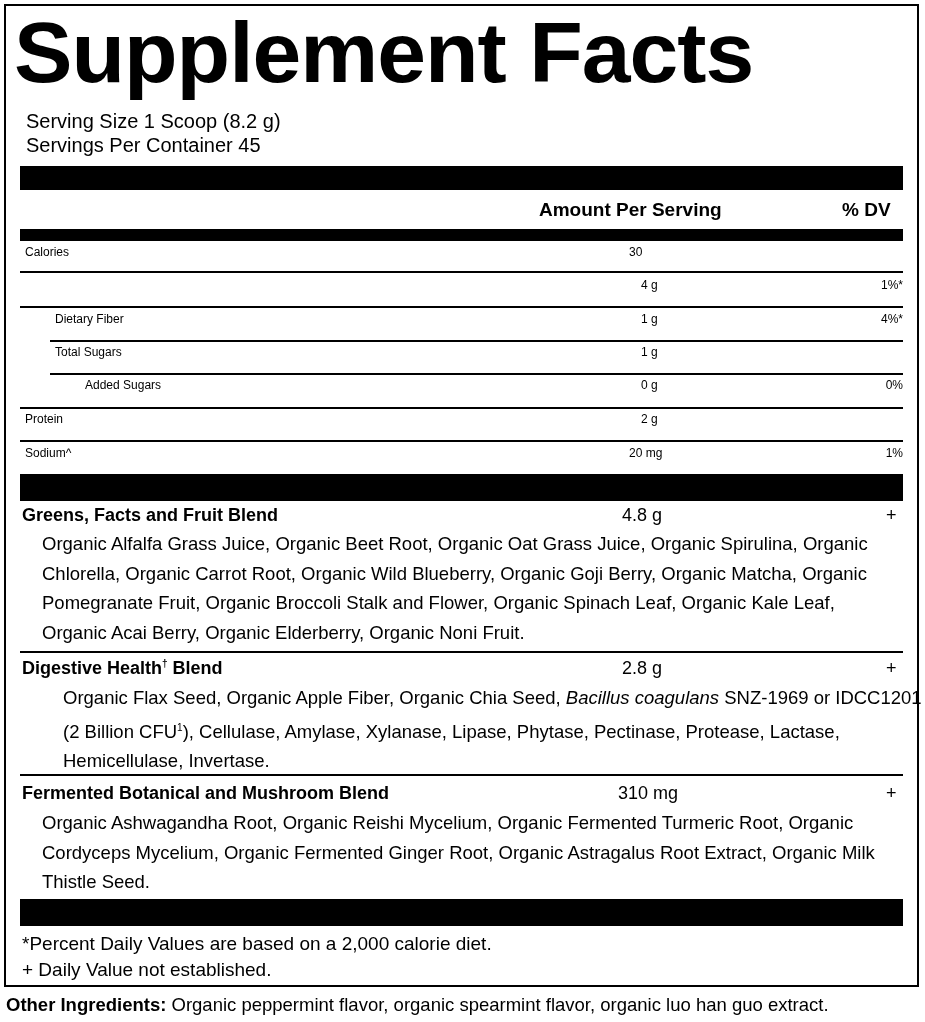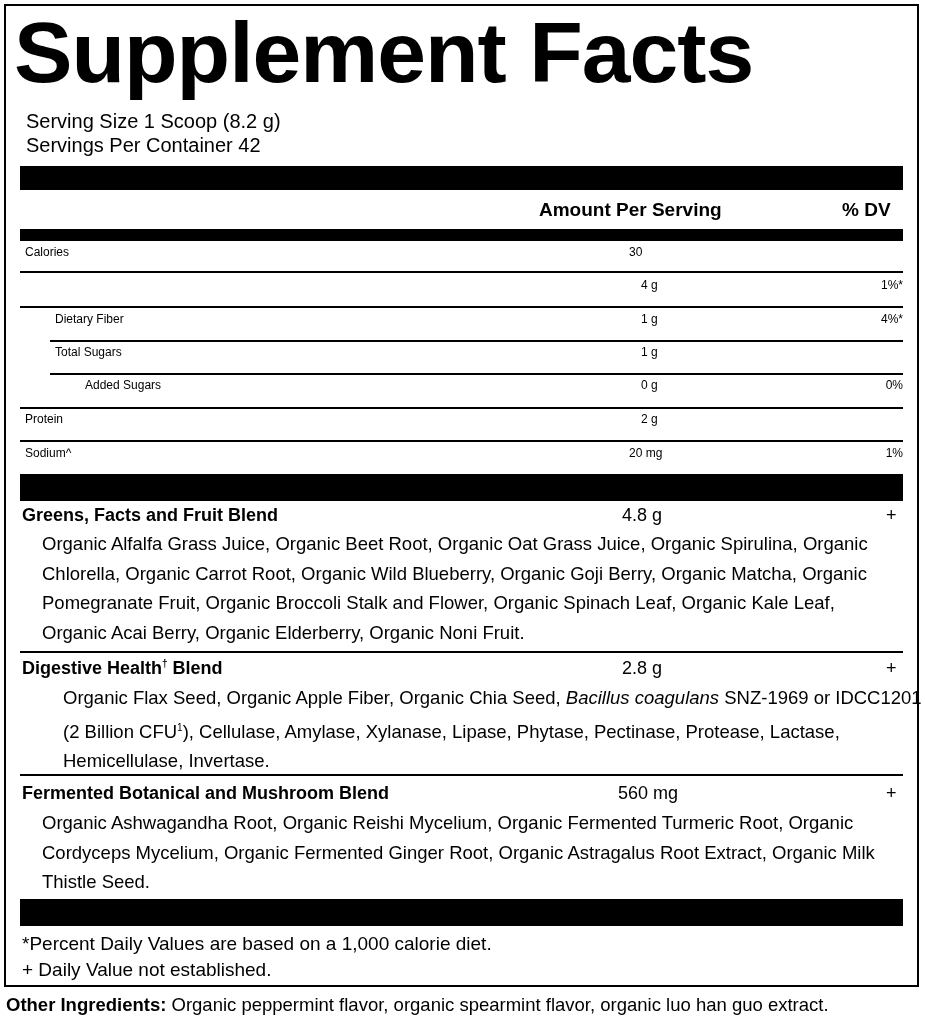--- a/index.html
+++ b/index.html
@@ -27,21 +27,21 @@
 </style>
 </head>
 <body>
 
 <div class="panel"></div>
 
 <div class="title">Supplement Facts</div>
 
 <div class="serving">
   <div>Serving Size 1 Scoop (8.2 g)</div>
-  <div>Servings Per Container 42</div>
+  <div>Servings Per Container 45</div>
 </div>
 
 <div class="bar" style="top:166px;height:24px;"></div>
 
 <div class="hdr" style="left:539px;">Amount Per Serving</div>
 <div class="hdr" style="left:842px;">% DV</div>
 
 <div class="bar" style="top:229px;height:12px;"></div>
 
 <div class="row" style="top:240px;">
@@ -99,22 +99,22 @@
 <div class="blend-ing" style="top:529px;">Organic Alfalfa Grass Juice, Organic Beet Root, Organic Oat Grass Juice, Organic Spirulina, Organic Chlorella, Organic Carrot Root, Organic Wild Blueberry, Organic Goji Berry, Organic Matcha, Organic Pomegranate Fruit, Organic Broccoli Stalk and Flower, Organic Spinach Leaf, Organic Kale Leaf, Organic Acai Berry, Organic Elderberry, Organic Noni Fruit.</div>
 <div class="line" style="left:20px;width:883px;top:651px;"></div>
 
 <div class="blend-name" style="top:658px;"><span>Digestive Health</span><sup>†</sup><span> Blend</span></div>
 <div class="blend-amt" style="top:658px;">2.8 g</div>
 <div class="blend-dv" style="top:658px;">+</div>
 <div class="blend-ing" style="top:683px;margin-left:21px;"><span>Organic Flax Seed, Organic Apple Fiber, Organic Chia Seed, </span><i>Bacillus coagulans</i><span> SNZ-1969 or IDCC1201 (2 Billion CFU</span><sup>1</sup><span>), Cellulase, Amylase, Xylanase, Lipase, Phytase, Pectinase, Protease, Lactase, Hemicellulase, Invertase.</span></div>
 <div class="line" style="left:20px;width:883px;top:774px;"></div>
 
 <div class="blend-name" style="top:783px;">Fermented Botanical and Mushroom Blend</div>
-<div class="blend-amt" style="left:618px;top:783px;">560 mg</div>
+<div class="blend-amt" style="left:618px;top:783px;">310 mg</div>
 <div class="blend-dv" style="top:783px;">+</div>
 <div class="blend-ing" style="top:808px;">Organic Ashwagandha Root, Organic Reishi Mycelium, Organic Fermented Turmeric Root, Organic Cordyceps Mycelium, Organic Fermented Ginger Root, Organic Astragalus Root Extract, Organic Milk Thistle Seed.</div>
 
 <div class="bar" style="top:899px;height:27px;"></div>
 
-<div class="foot" style="top:931px;">*Percent Daily Values are based on a 1,000 calorie diet.</div>
+<div class="foot" style="top:931px;">*Percent Daily Values are based on a 2,000 calorie diet.</div>
 <div class="foot" style="top:957px;">+ Daily Value not established.</div>
 
 <div class="other"><b>Other Ingredients:</b><span> Organic peppermint flavor, organic spearmint flavor, organic luo han guo extract.</span></div>
 
 </body></html>

